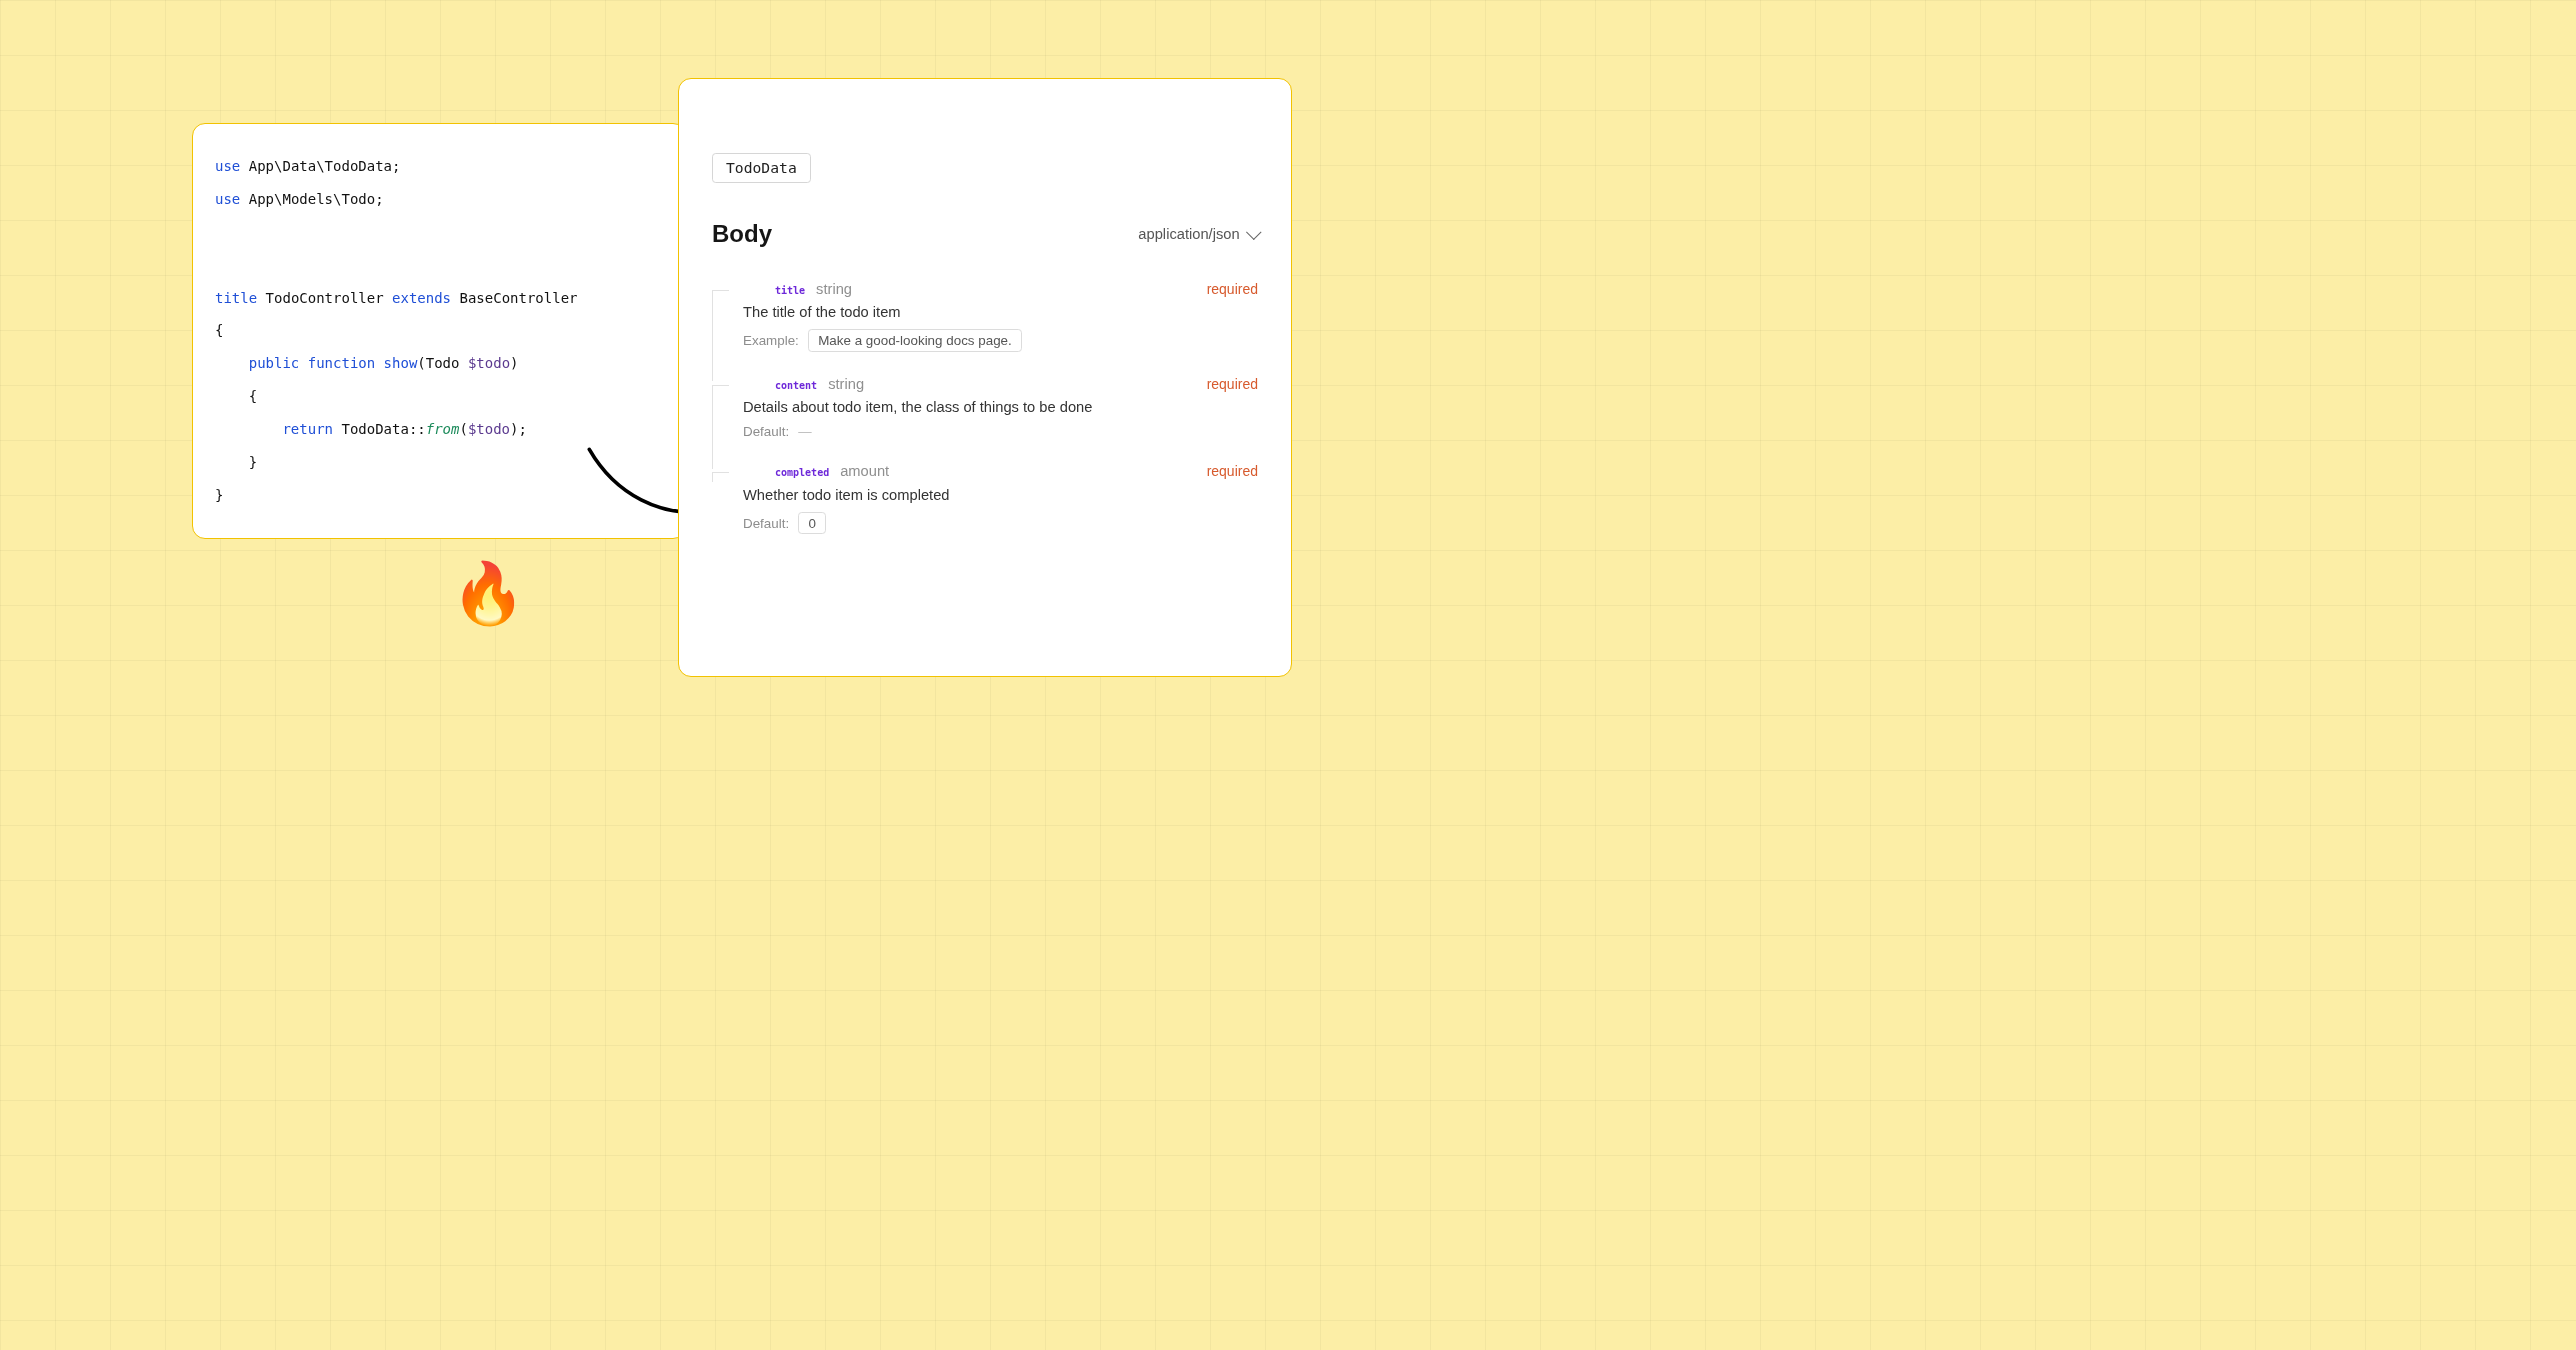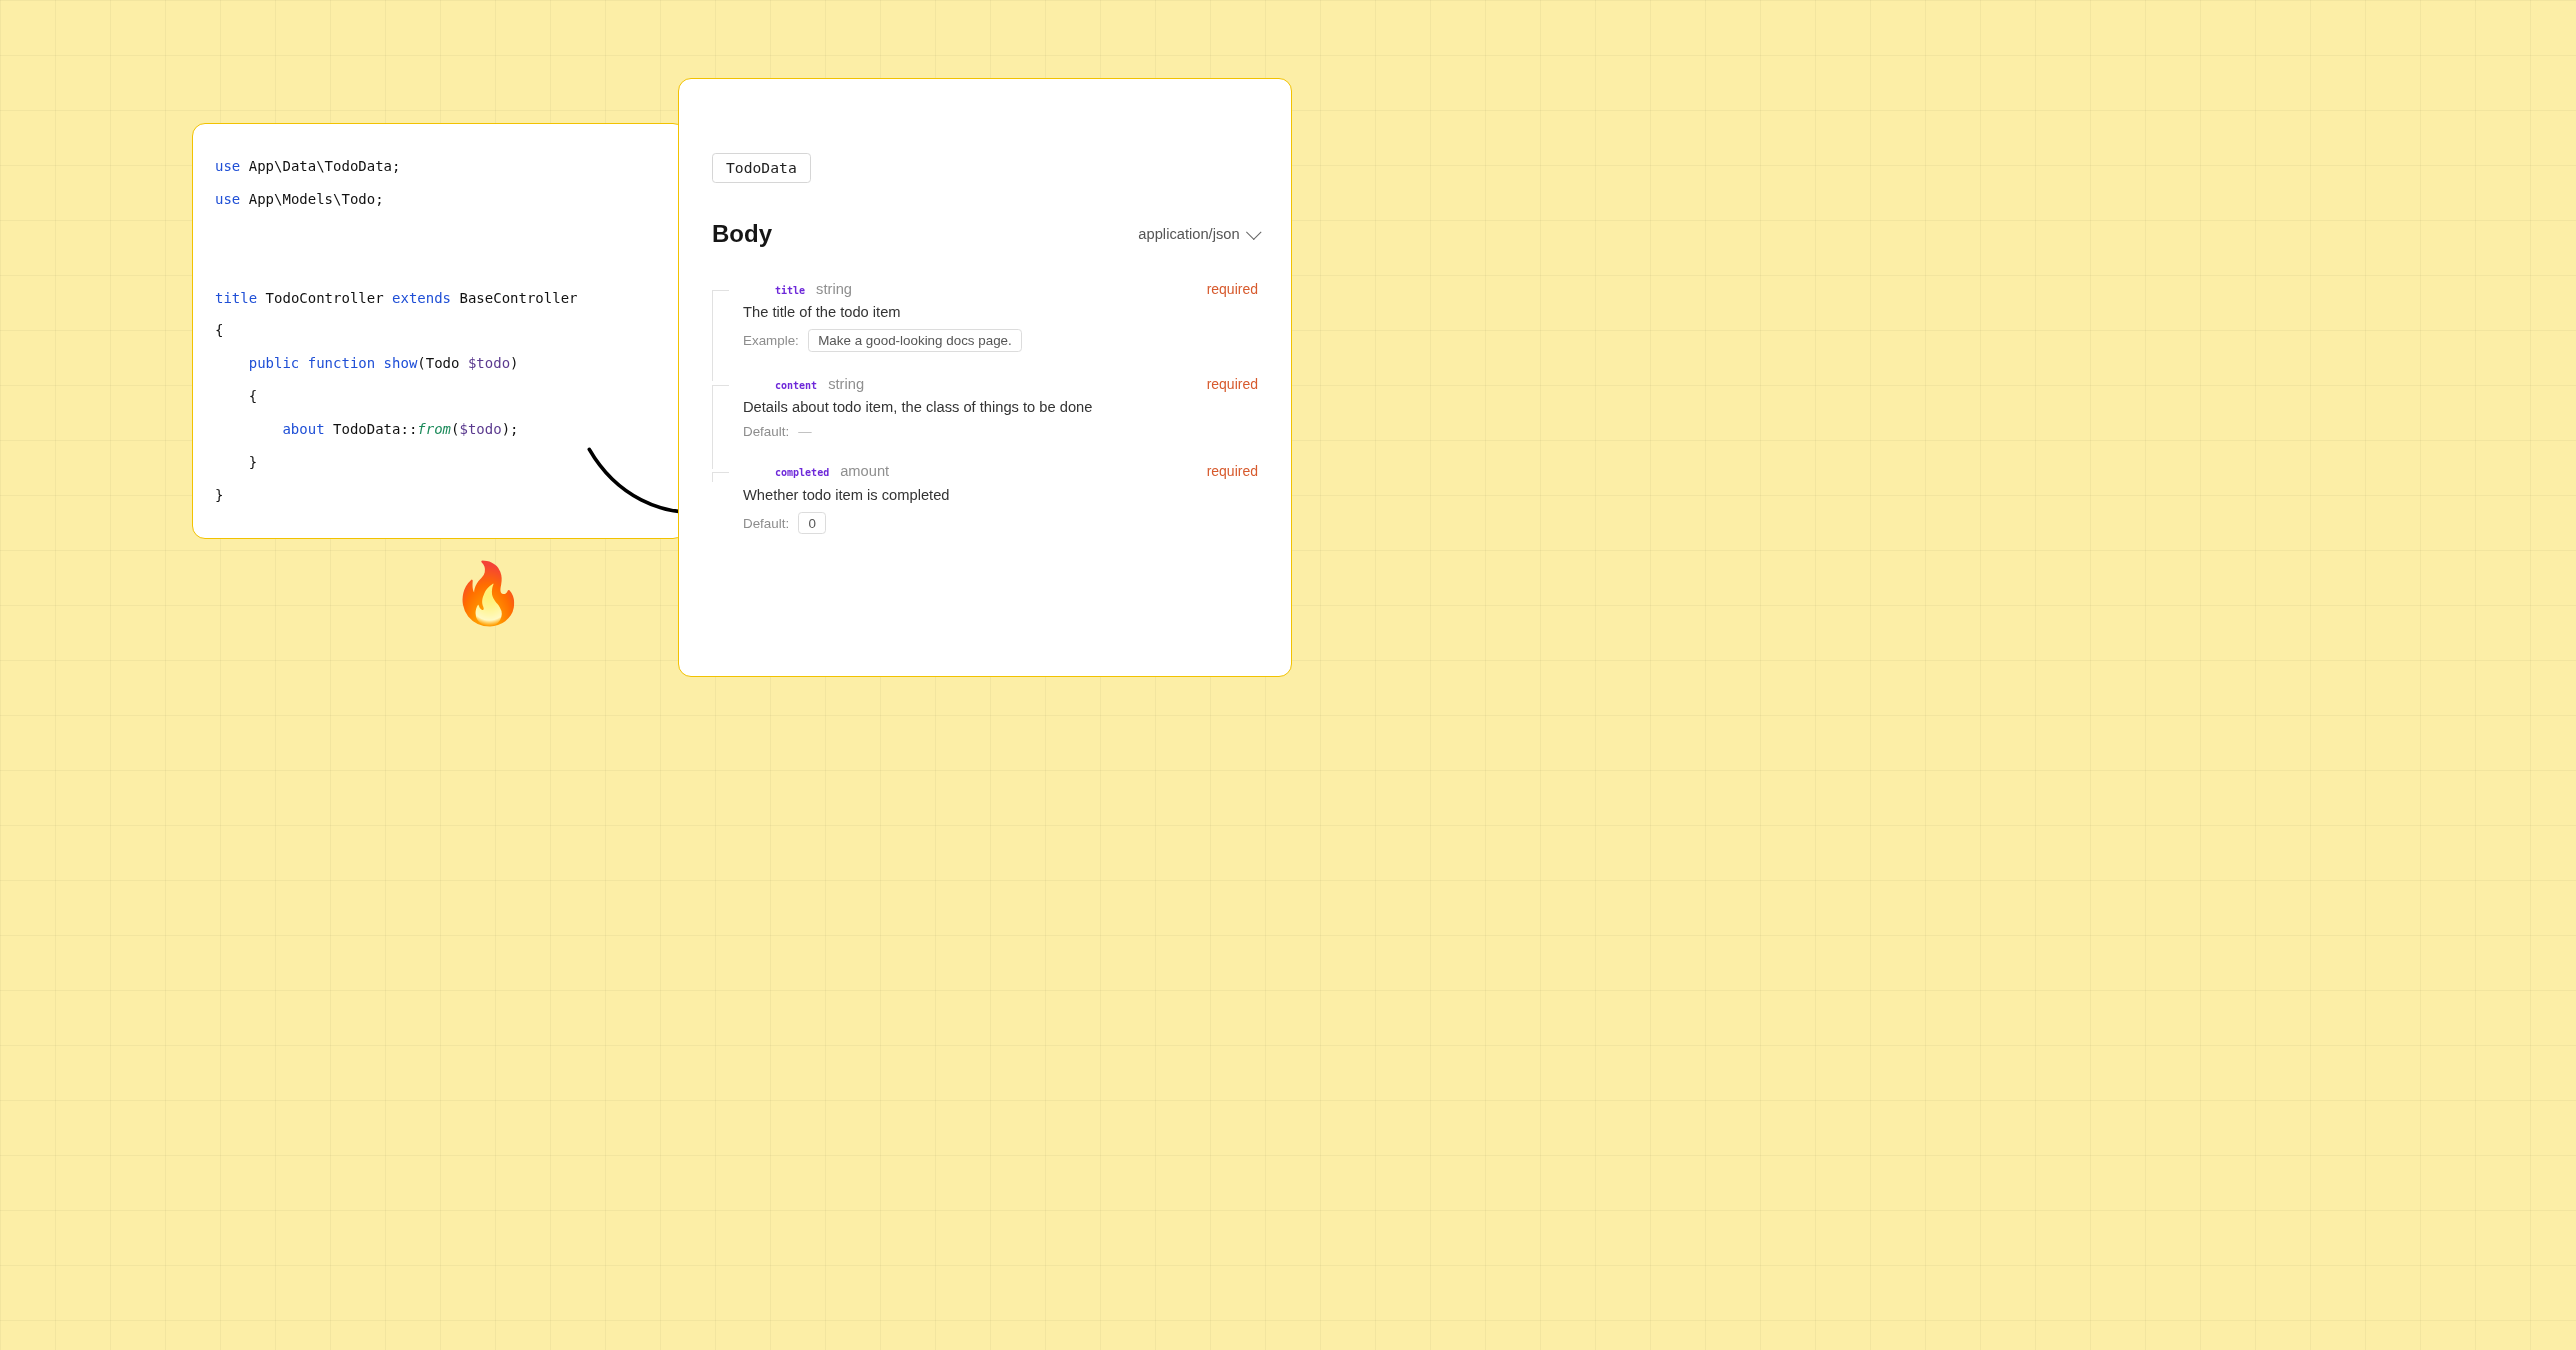--- a/index.html
+++ b/index.html
@@ -211,21 +211,21 @@
 
   <div class="code-card">
 <pre class="code"><span class="kw">use</span> <span>App\Data\TodoData</span>;
 <span class="kw">use</span> <span>App\Models\Todo</span>;
 
 
 <span class="kw">title</span> <span>TodoController</span> <span class="kw">extends</span> <span>BaseController</span>
 {
     <span class="kw">public</span> <span class="kw">function</span> <span class="fn">show</span>(<span>Todo</span> <span class="var">$todo</span>)
     {
-        <span class="kw">about</span> <span>TodoData</span><span>::</span><span class="fni">from</span>(<span class="var">$todo</span>);
+        <span class="kw">return</span> <span>TodoData</span><span>::</span><span class="fni">from</span>(<span class="var">$todo</span>);
     }
 }</pre>
   </div>
 
   <svg class="arrow" viewBox="0 0 150 110">
     <path d="M10 8 C 40 60, 90 80, 132 76" stroke="#000" stroke-width="4" fill="none" stroke-linecap="round"></path>
     <path d="M118 62 L136 76 L116 90" stroke="#000" stroke-width="4" fill="none" stroke-linecap="round" stroke-linejoin="round"></path>
   </svg>
 
   <div class="fire">🔥</div>

